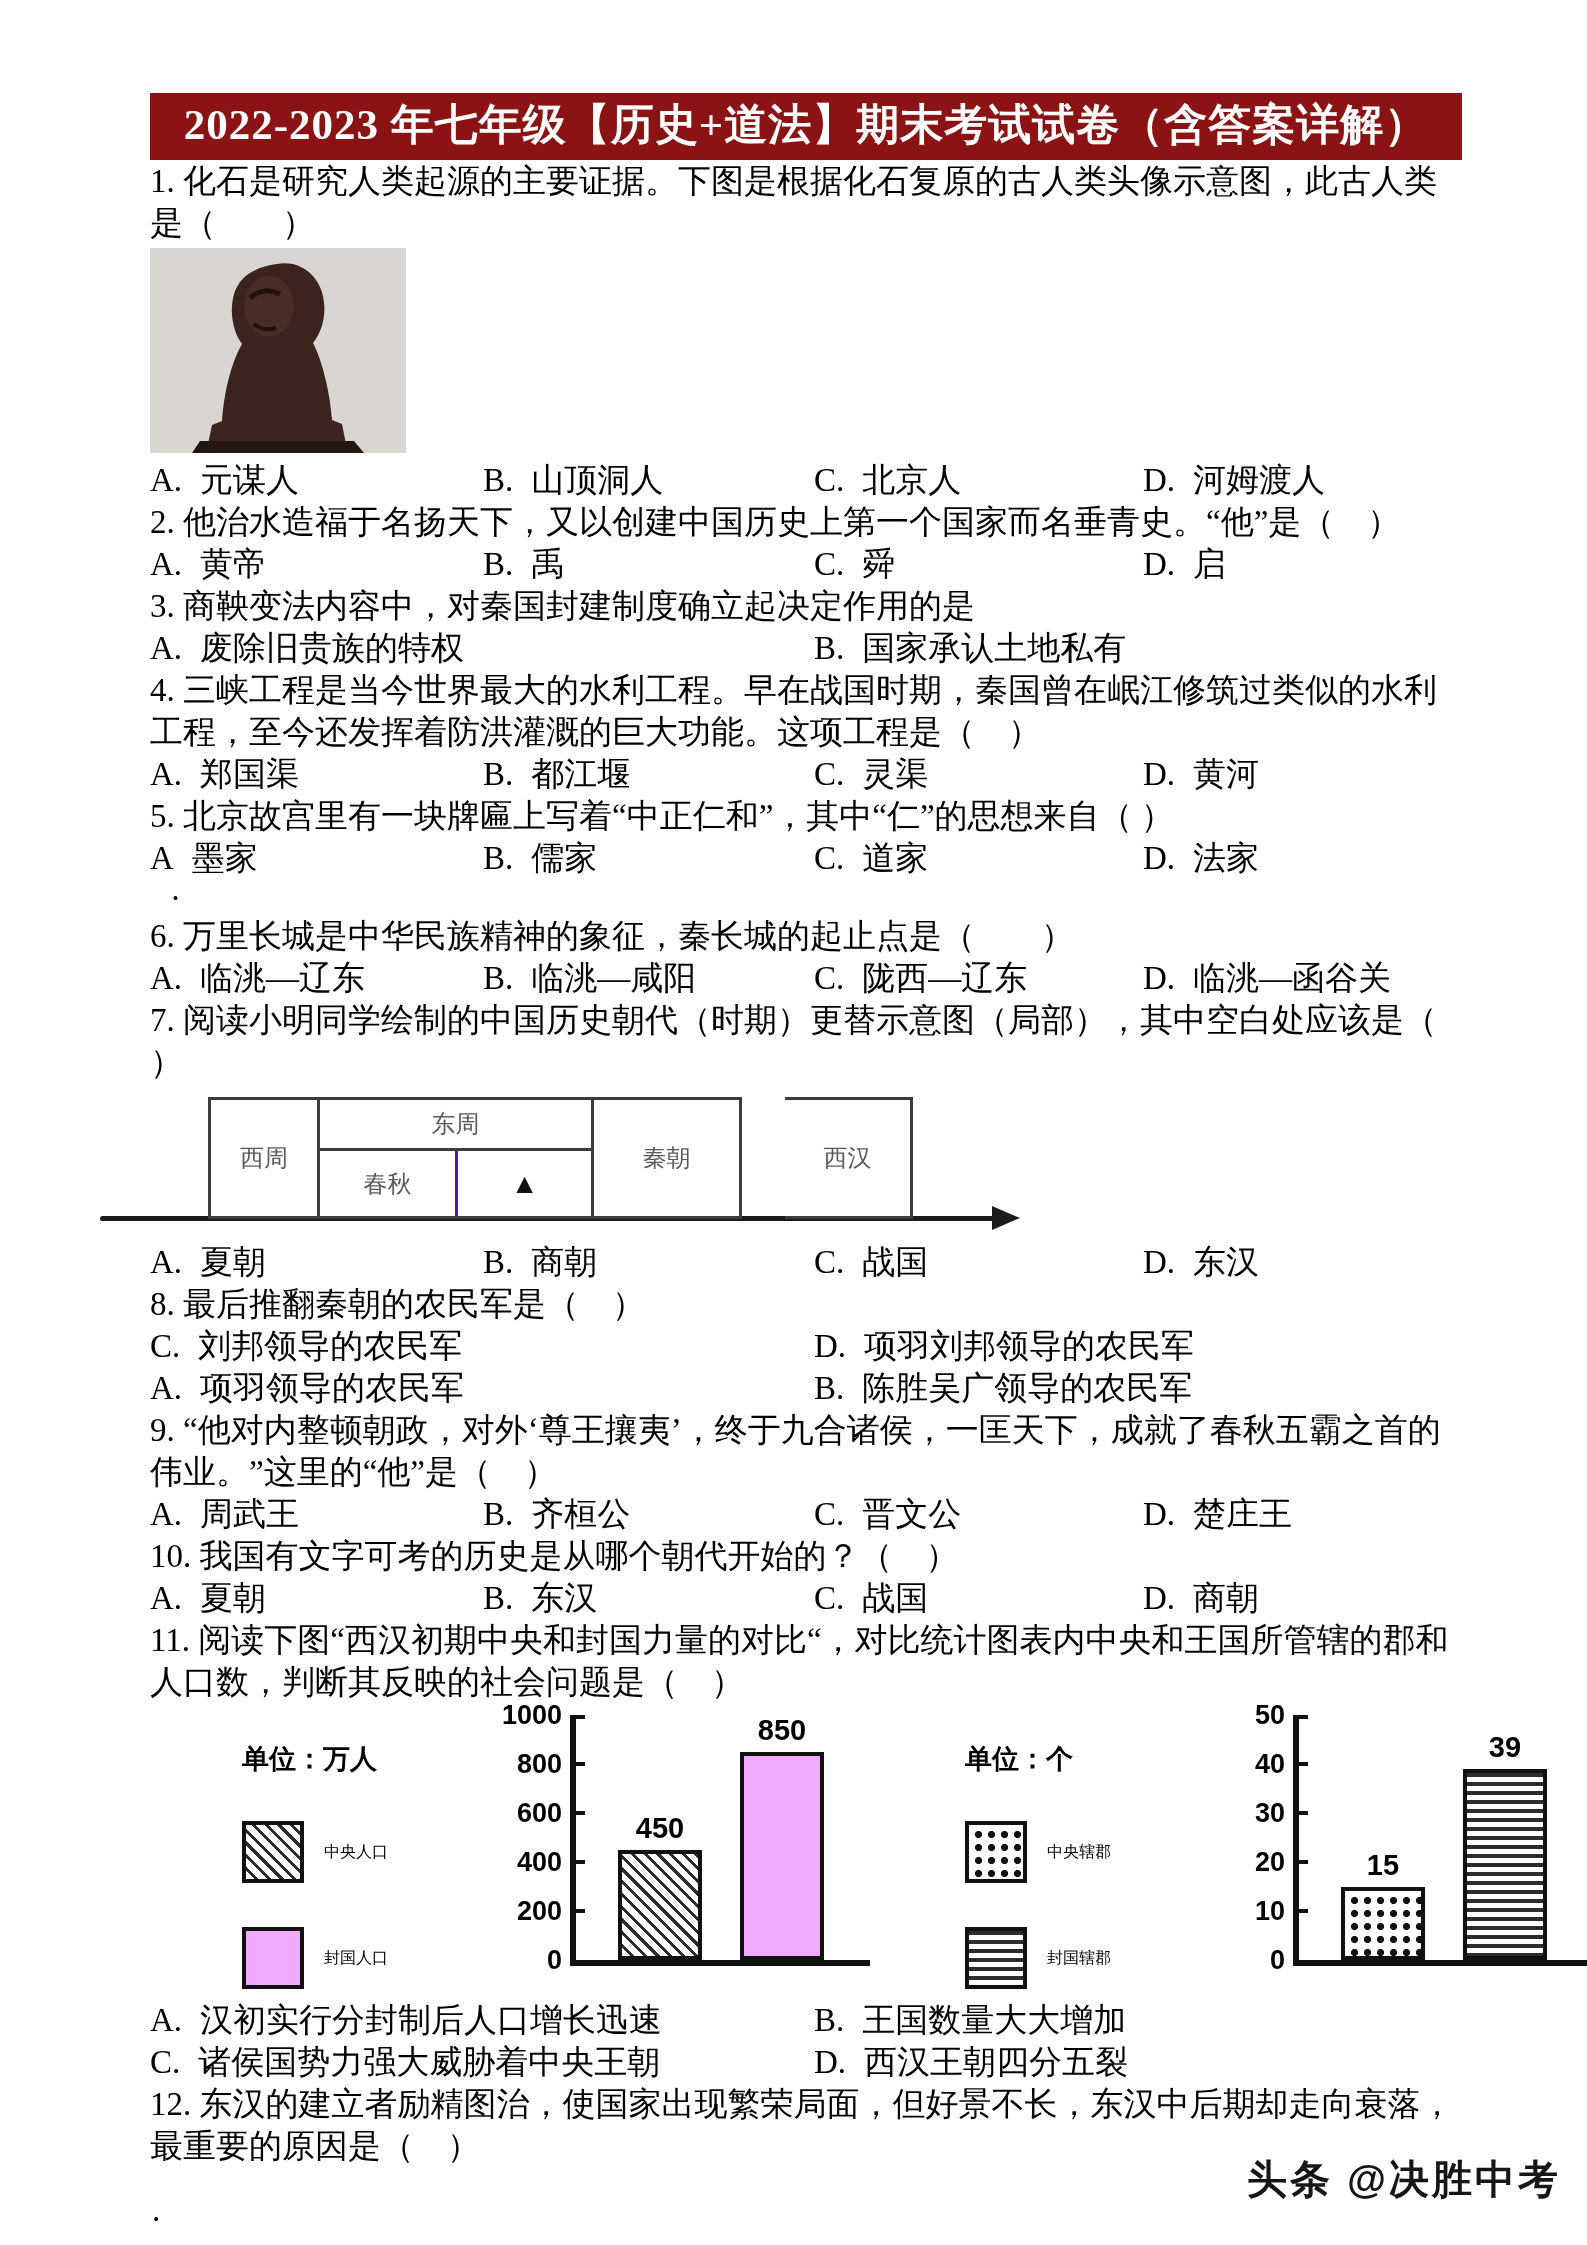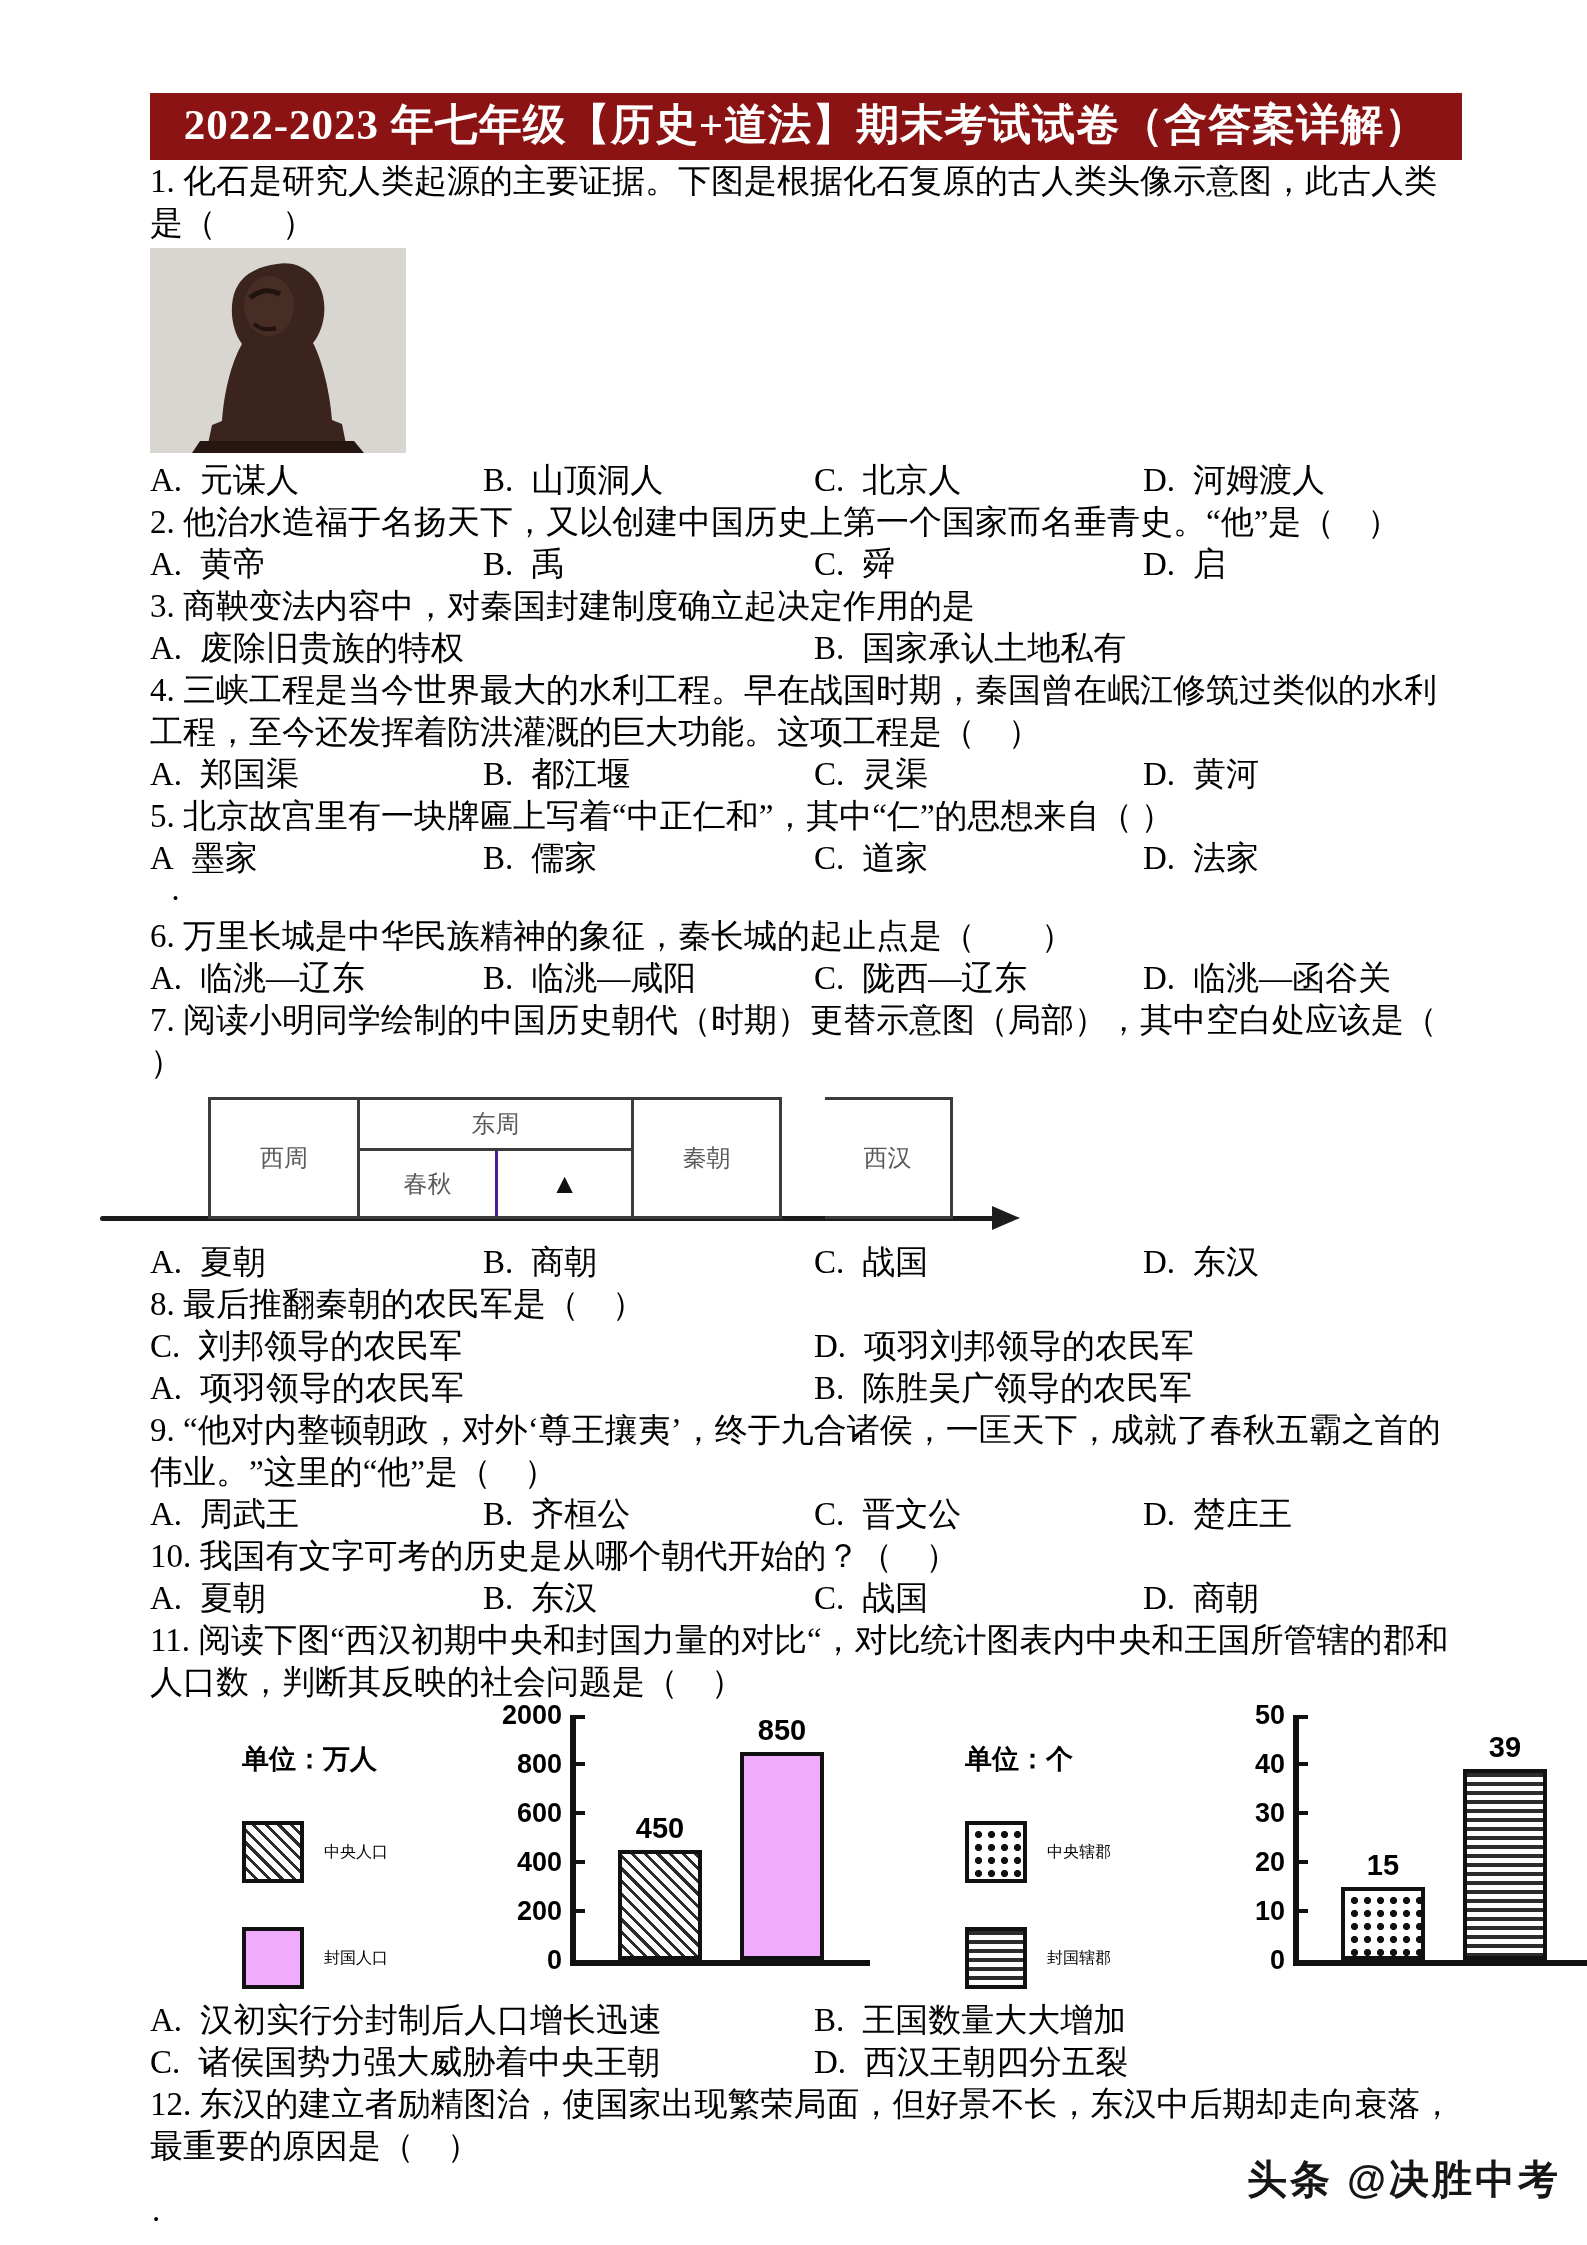--- a/index.html
+++ b/index.html
@@ -23,21 +23,21 @@
   .bust{display:block;width:256px;height:205px;margin:4px 0 6px;}
 
   
   .timeline{position:relative;height:150px;margin:6px 0 2px;}
   .tl-line{position:absolute;left:-50px;bottom:18px;width:895px;height:5px;background:#1c1c1c;border-radius:3px;}
   .tl-head{position:absolute;left:842px;bottom:9px;width:0;height:0;
            border-left:28px solid #1c1c1c;border-top:12px solid transparent;border-bottom:12px solid transparent;}
   .tl-boxes{position:absolute;left:58px;bottom:20px;display:flex;height:122px;}
   .tl-box{border:3px solid #3c3c3c;display:flex;align-items:center;justify-content:center;
           font-size:24px;color:#5a5a5a;background:#fff;box-sizing:border-box;}
-  .tl-box.w1{width:152px;}
+  .tl-box.w1{width:112px;}
   .tl-box.w2{width:148px;border-left:none;}
   .tl-box.w3{width:128px;border-left:none;margin-left:43px;}
   .tl-mid{width:274px;border:3px solid #3c3c3c;border-left:none;box-sizing:border-box;display:flex;flex-direction:column;background:#fff;}
   .tl-top{height:48px;border-bottom:3px solid #3c3c3c;display:flex;align-items:center;justify-content:center;
           font-size:24px;color:#5a5a5a;}
   .tl-bot{flex:1;display:flex;}
   .tl-cell{display:flex;align-items:center;justify-content:center;font-size:24px;color:#5a5a5a;box-sizing:border-box;}
   .tl-cell.c1{width:138px;border-right:3px solid #4c1d95;}
   .tl-cell.c2{flex:1;color:#111;font-size:28px;}
 
@@ -196,21 +196,21 @@
             <span class="swatch pat-hatch"></span>
             <span>中央人口</span>
           </div>
           <div class="leg-item">
             <span class="swatch pat-plain"></span>
             <span>封国人口</span>
           </div>
         </div>
         <div class="plotwrap">
           <div class="plotarea">
-            <span class="ylab" style="bottom:228px">2000</span>
+            <span class="ylab" style="bottom:228px">1000</span>
             <span class="ylab" style="bottom:179px">800</span>
             <span class="ylab" style="bottom:130px">600</span>
             <span class="ylab" style="bottom:81px">400</span>
             <span class="ylab" style="bottom:32px">200</span>
             <span class="ylab" style="bottom:-17px">0</span>
             <span class="tick" style="bottom:47px"></span>
             <span class="tick" style="bottom:96px"></span>
             <span class="tick" style="bottom:145px"></span>
             <span class="tick" style="bottom:194px"></span>
             <span class="tick" style="bottom:241px"></span>

